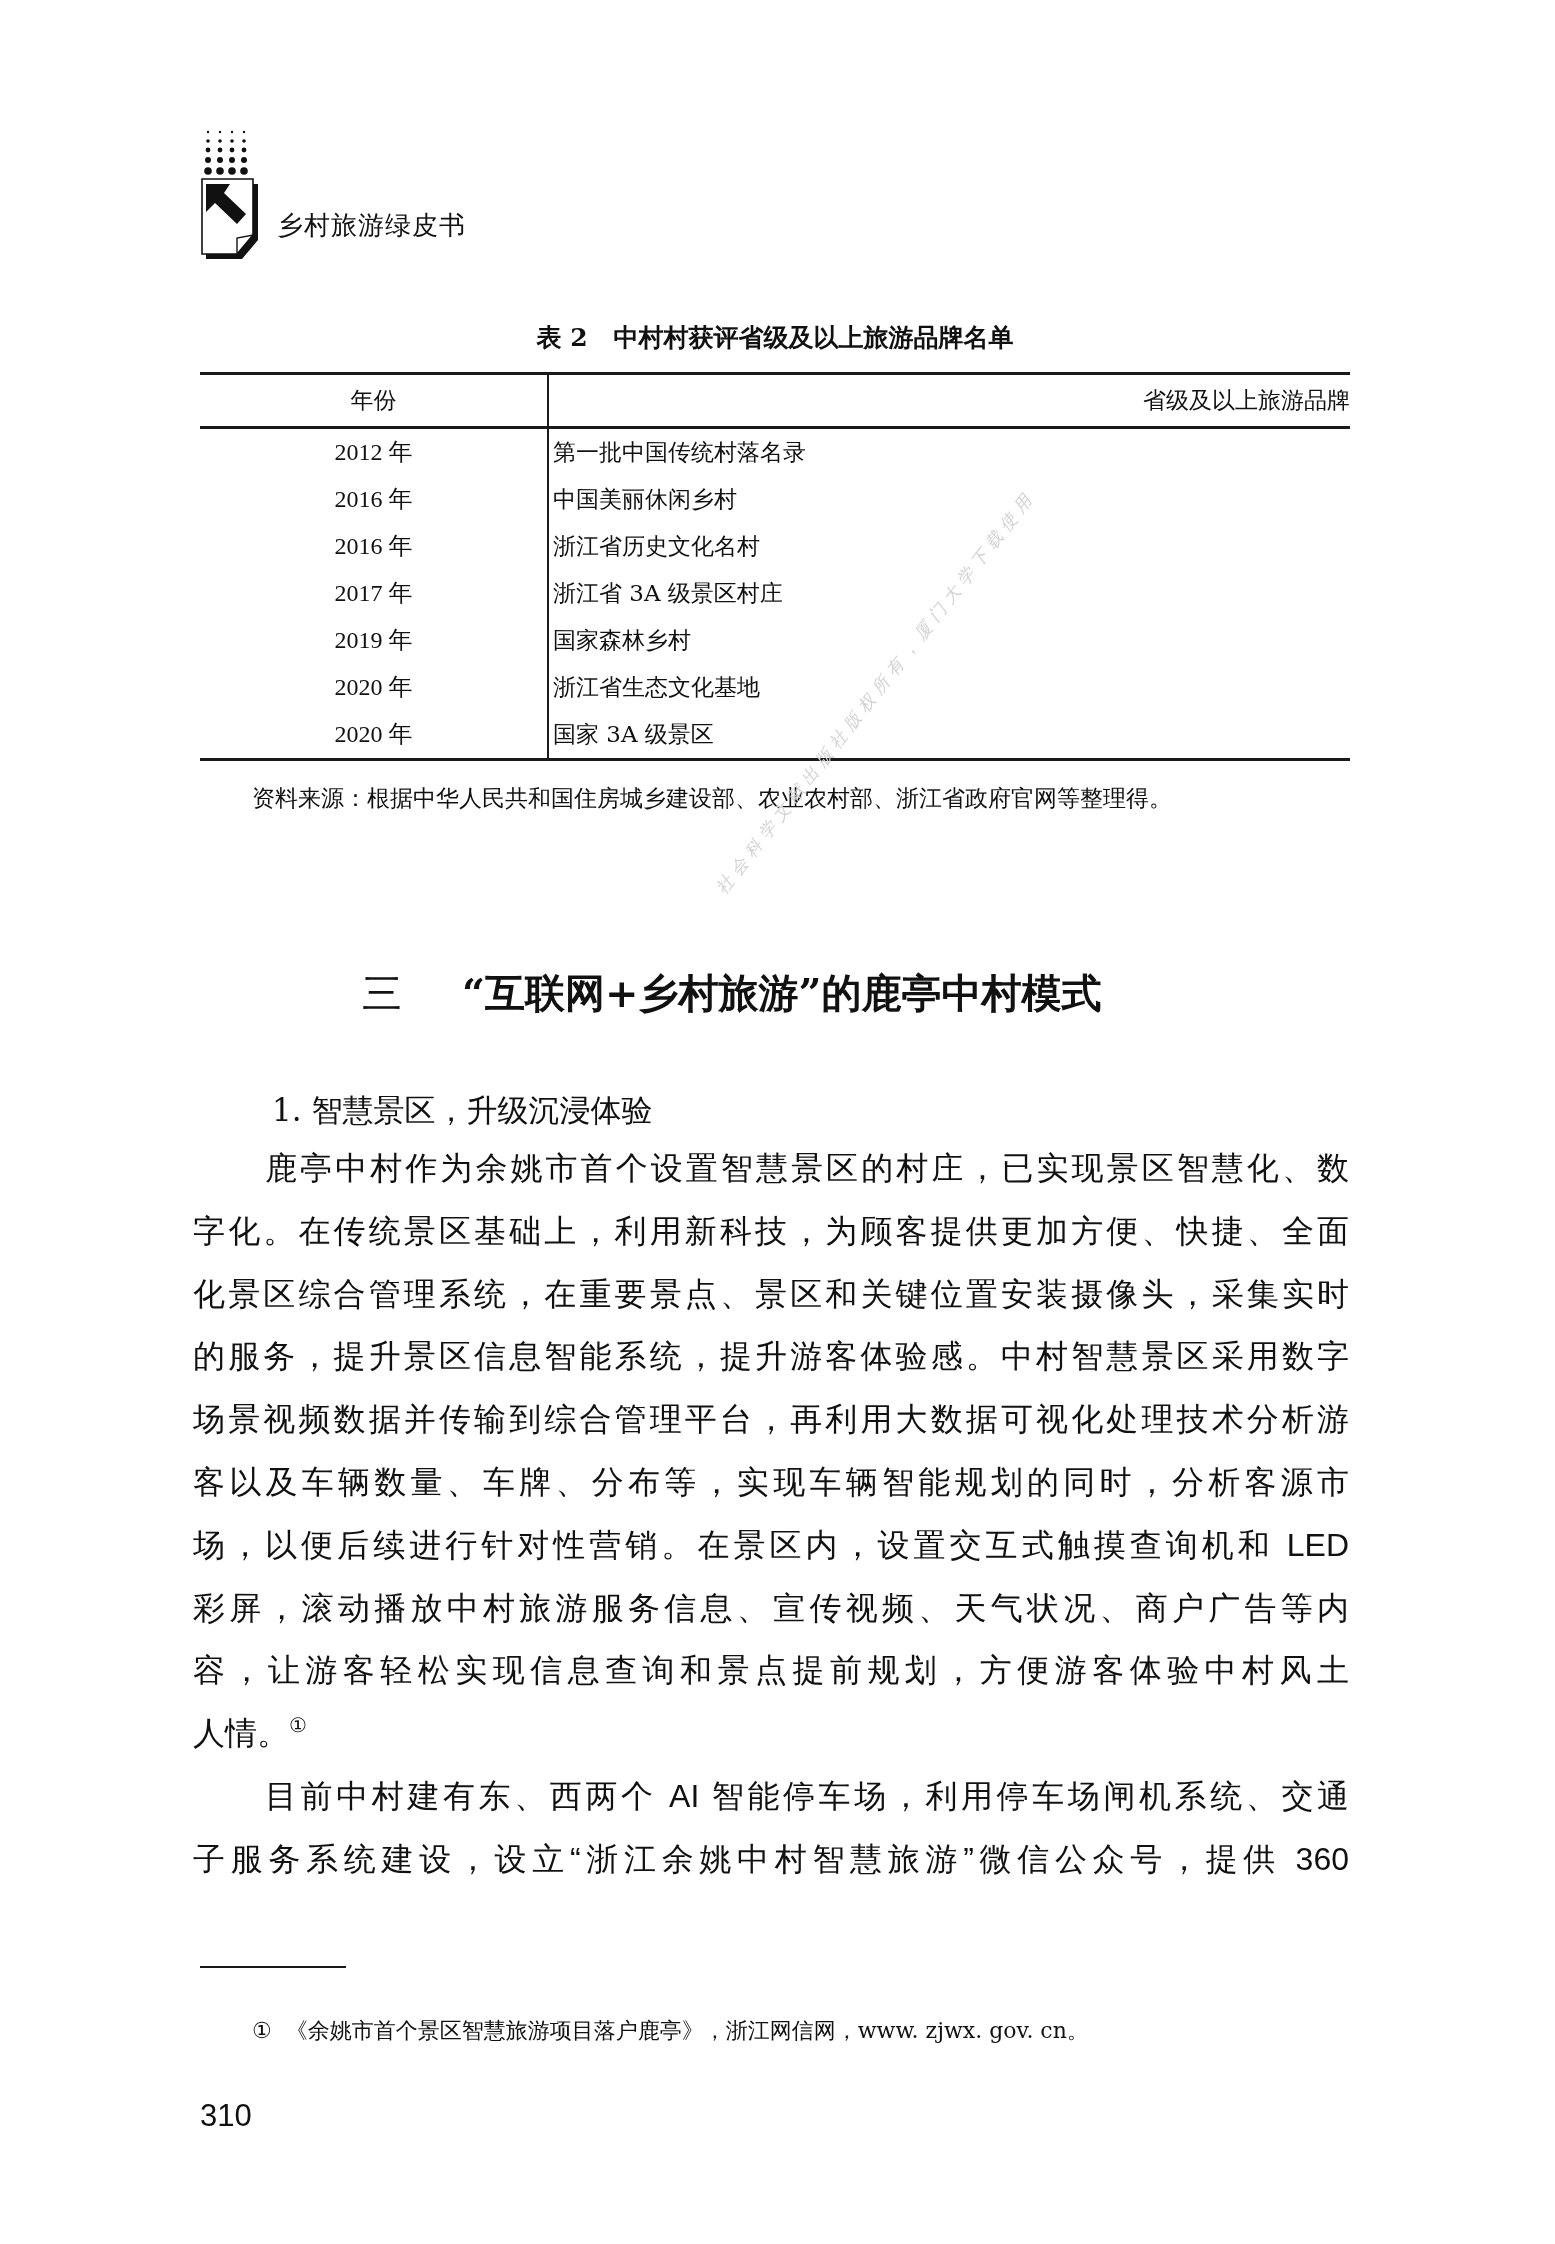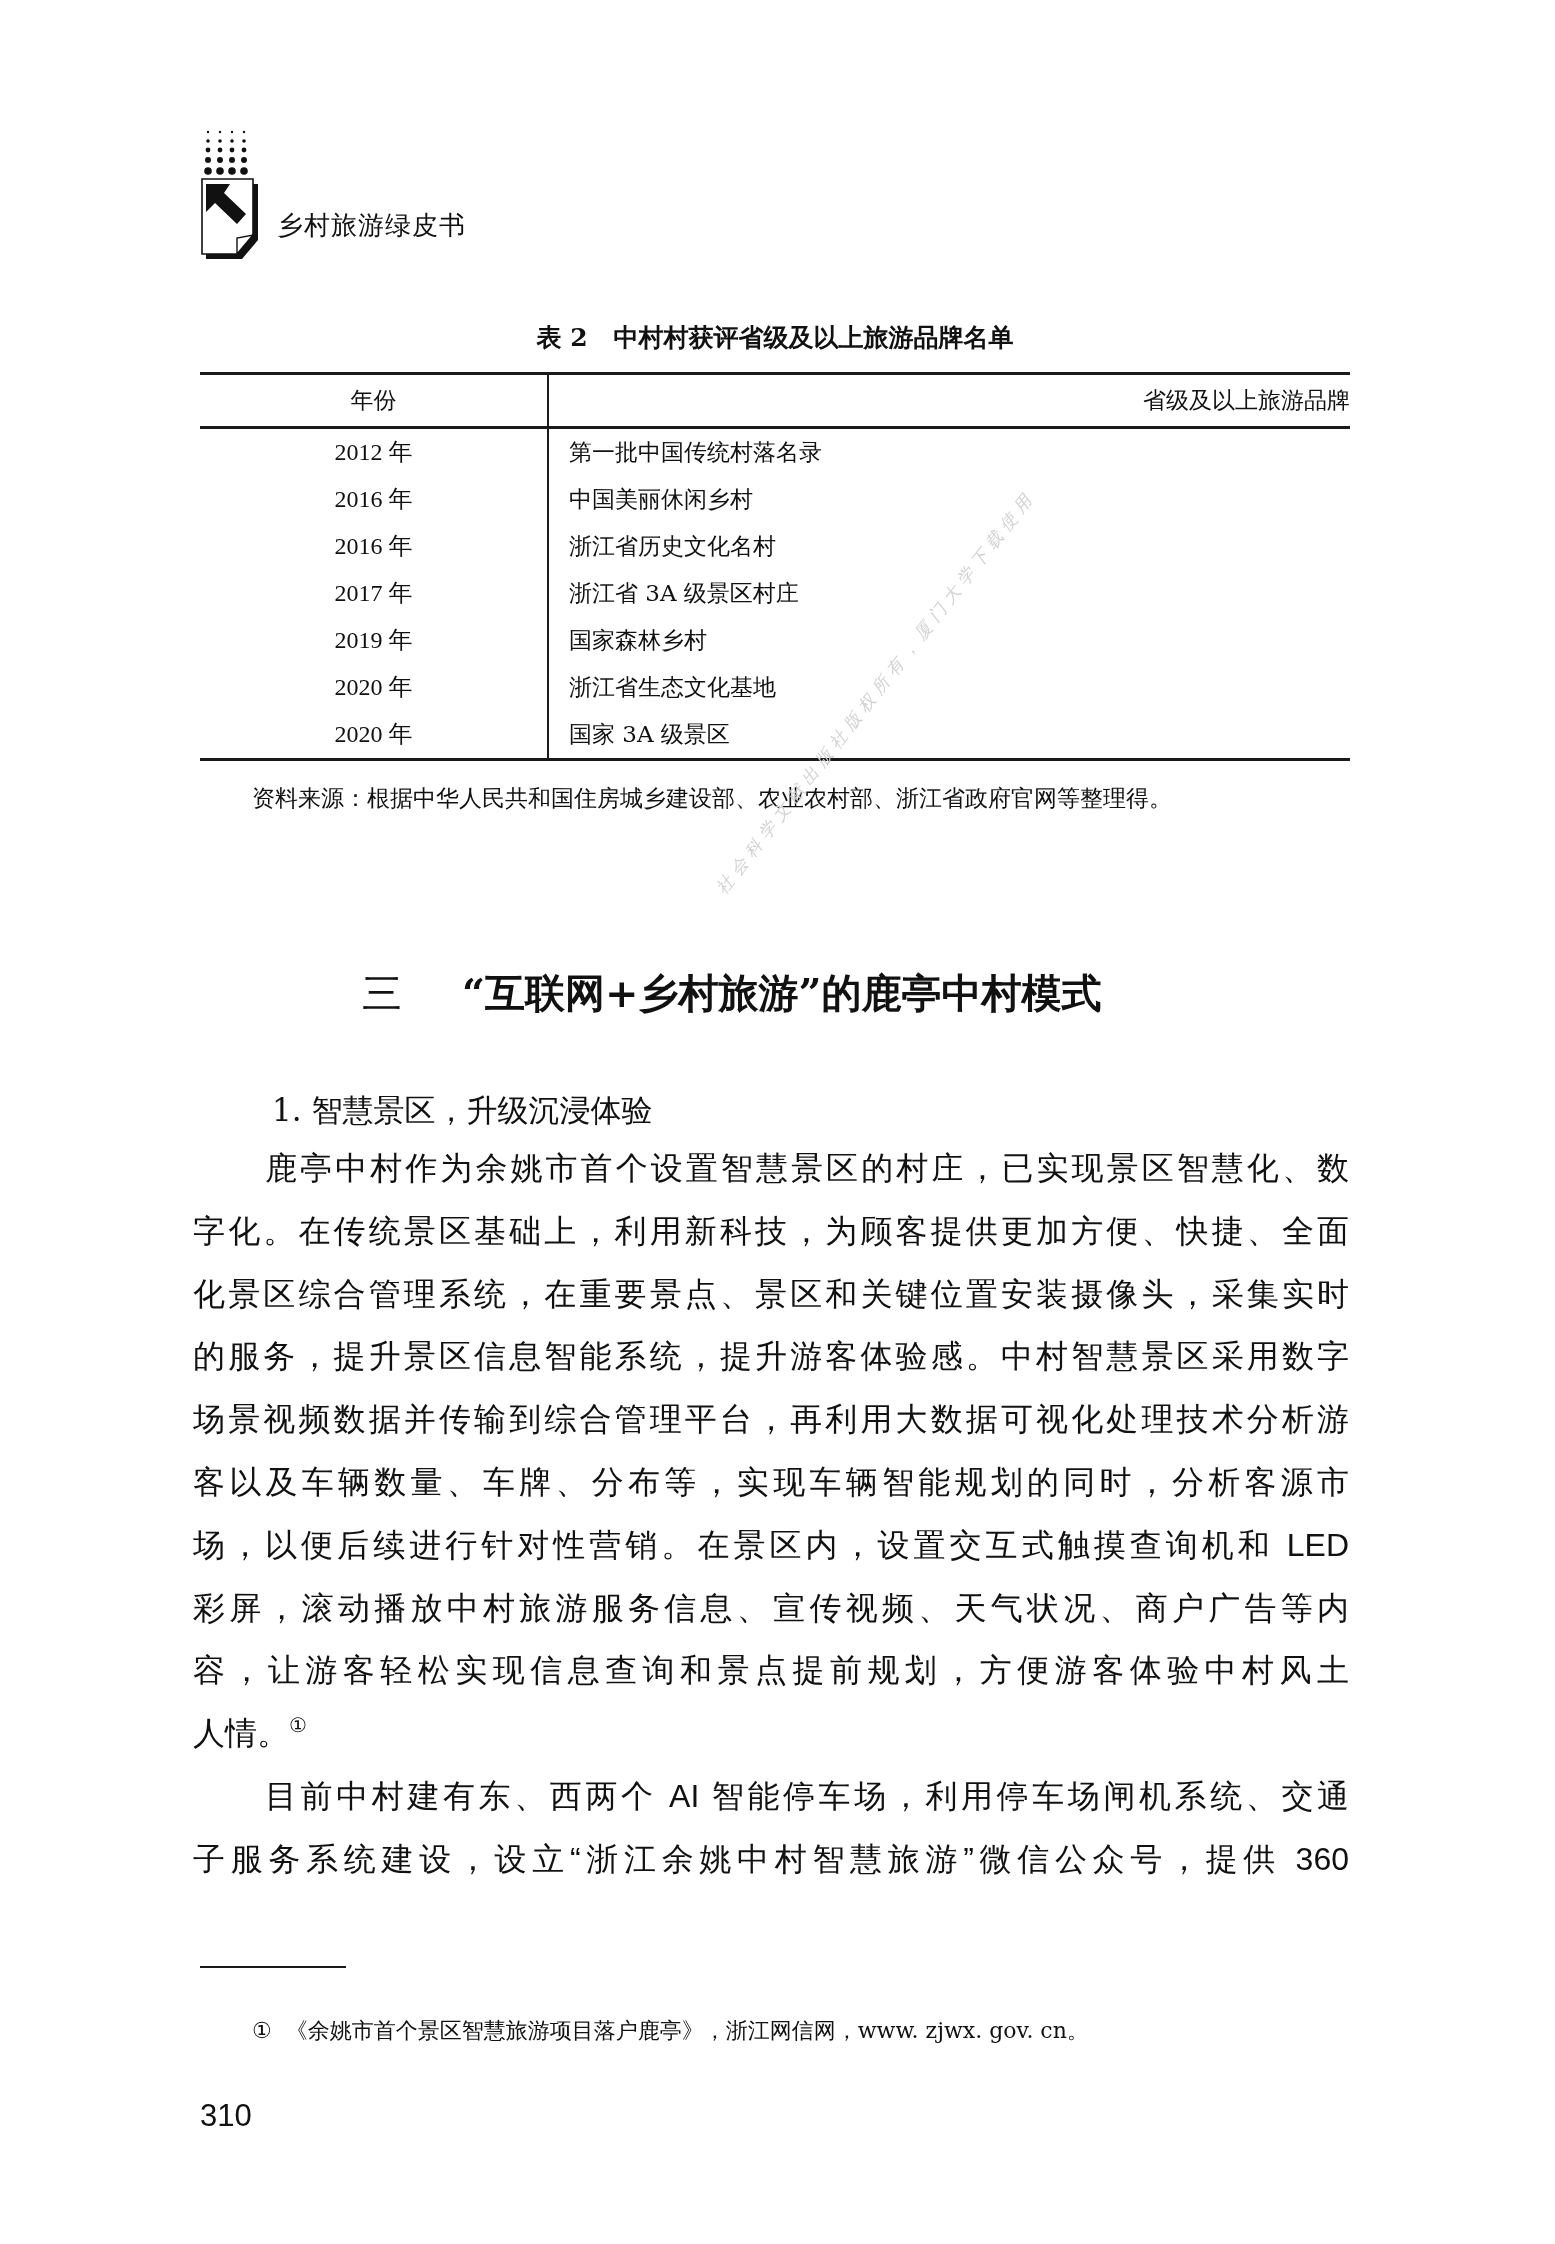--- a/index.html
+++ b/index.html
@@ -39,21 +39,21 @@
       font-size: 24px;
     }
     .brand-table thead tr { border-top: 3px solid #1a1a1a; border-bottom: 3px solid #1a1a1a; }
     .brand-table tbody tr:last-child { border-bottom: 3px solid #1a1a1a; }
     .brand-table th {
       font-weight: normal; height: 51px; padding: 0;
       font-family: "DejaVu Serif", "Liberation Serif", serif; font-size: 23px;
     }
     .brand-table td { height: 47px; padding: 0; line-height: 47px; }
     .brand-table .col-year { width: 347px; text-align: center; border-right: 2px solid #1a1a1a; }
-    .brand-table td.col-brand { padding-left: 20px; font-family: "DejaVu Serif", "Liberation Serif", serif; font-size: 23px; }
+    .brand-table td.col-brand { padding-left: 4px; font-family: "DejaVu Serif", "Liberation Serif", serif; font-size: 23px; }
     .brand-table th.col-brand { text-align: right; }
 
     .source-note {
       position: absolute; left: 252px; top: 780px;
       font-size: 23px; line-height: 36px;
       font-family: "DejaVu Serif", "Liberation Serif", serif;
     }
 
     
     .watermark {

